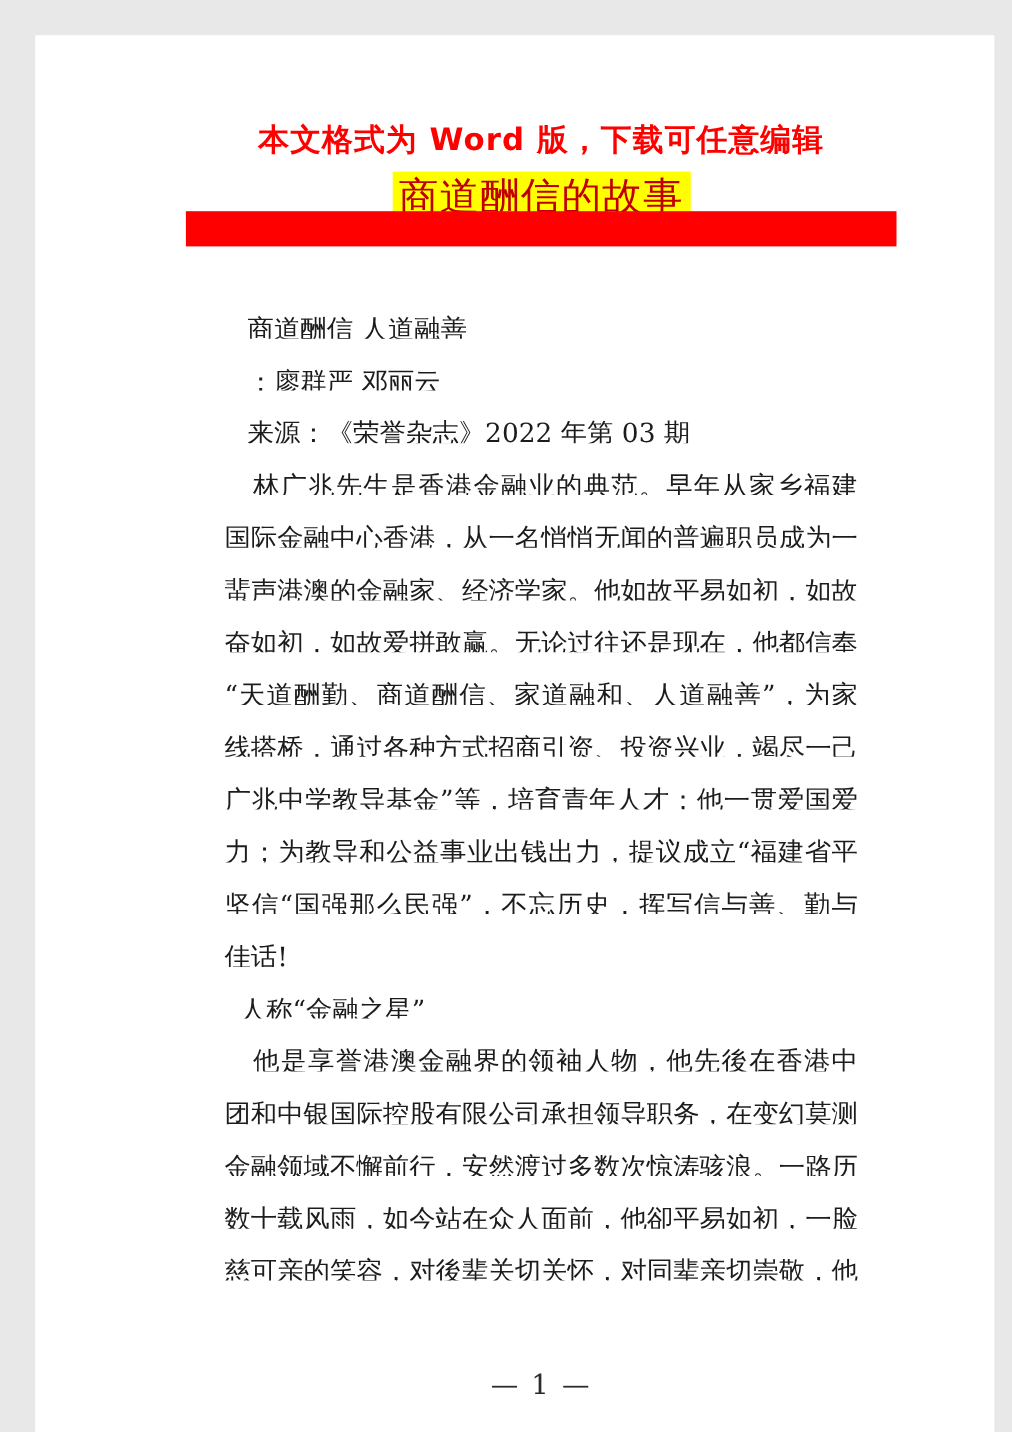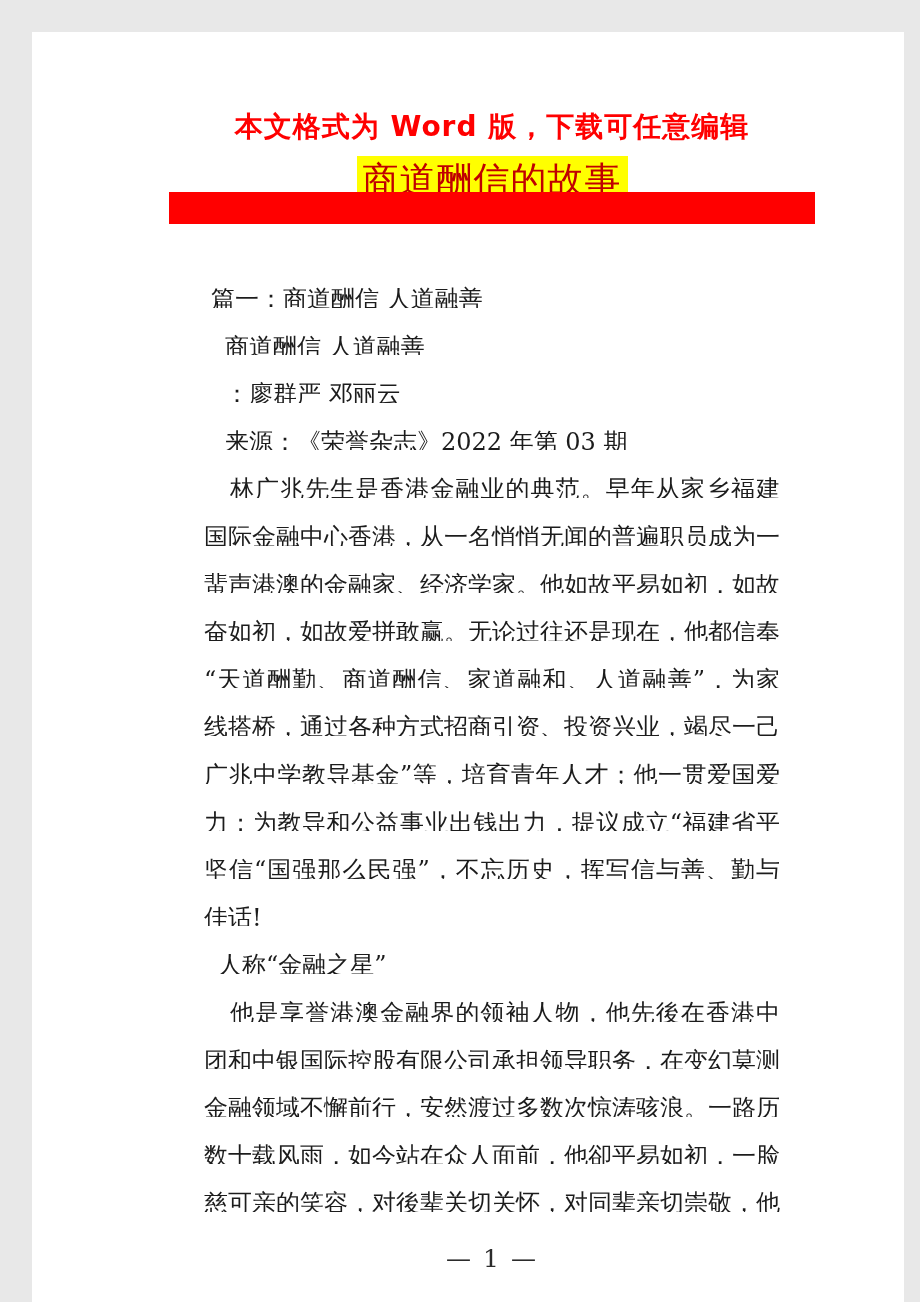--- a/index.html
+++ b/index.html
@@ -97,21 +97,20 @@
 
   <div class="notice">本文格式为 Word 版，下载可任意编辑</div>
 
   <div class="title-row">
     <span class="title-highlight">商道酬信的故事</span>
   </div>
 
   <div class="title-rule"></div>
 
   <div class="doc-body">
-      <div class="line p1">篇一：商道酬信 人道融善</div>
       <div class="line meta">商道酬信 人道融善</div>
       <div class="line meta">：廖群严 邓丽云</div>
       <div class="line meta">来源：《荣誉杂志》2022 年第 03 期</div>
       <div class="line pfirst">林广兆先生是香港金融业的典范。早年从家乡福建来到</div>
       <div class="line full">国际金融中心香港，从一名悄悄无闻的普遍职员成为一名</div>
       <div class="line full">蜚声港澳的金融家、经济学家。他如故平易如初，如故勤</div>
       <div class="line full">奋如初，如故爱拼敢赢。无论过往还是现在，他都信奉</div>
       <div class="line full">“天道酬勤、商道酬信、家道融和、人道融善”，为家乡牵</div>
       <div class="line full">线搭桥，通过各种方式招商引资、投资兴业，竭尽一己之</div>
       <div class="line full">广兆中学教导基金”等，培育青年人才；他一贯爱国爱港，</div>

